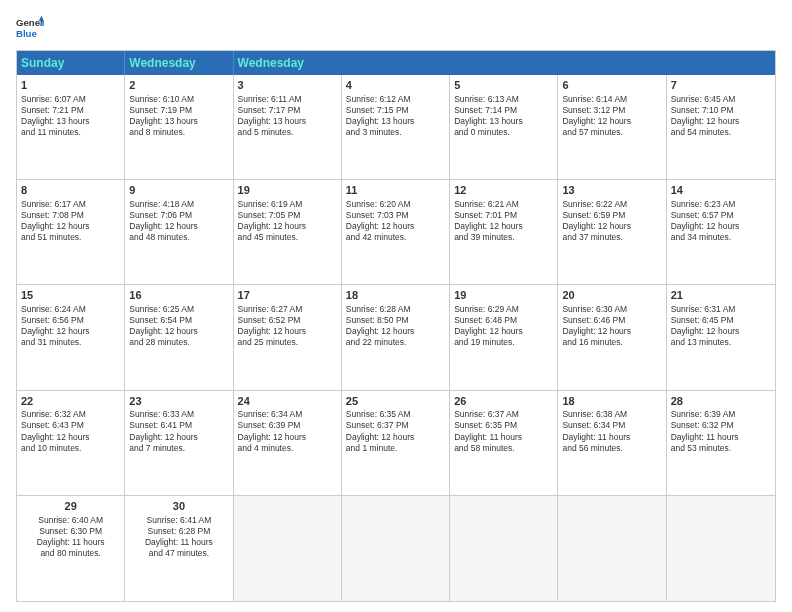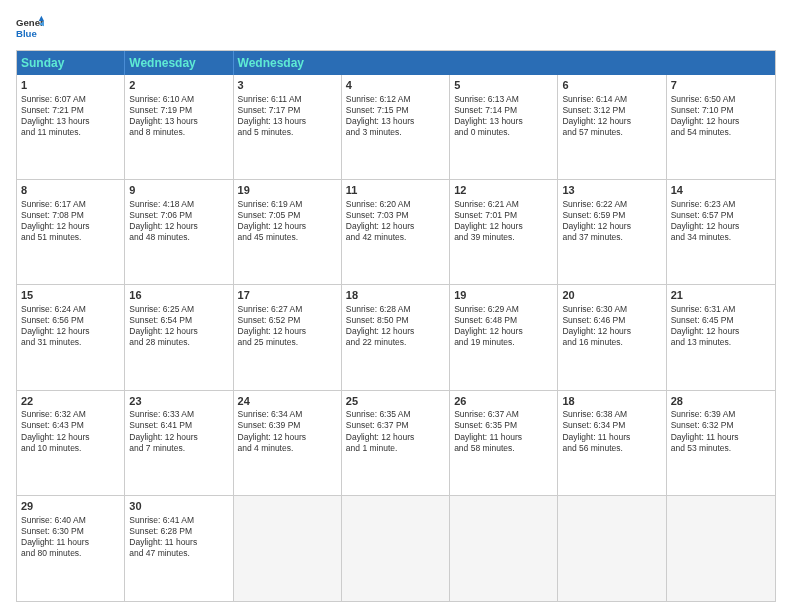--- a/index.html
+++ b/index.html
@@ -69,21 +69,21 @@
     .calendar-body {
       flex: 1;
       display: grid;
       grid-template-rows: repeat(5, 1fr);
     }
     .cal-row {
       display: grid;
       grid-template-columns: repeat(7, 1fr);
       border-bottom: 1px solid #ccc;
     }
-    .cal-row:last-child { border-bottom: none; }
+    .cal-row:last-child { border-bottom: none; text-align: center; }
     .cal-cell {
       border-right: 1px solid #ccc;
       padding: 3px 4px;
       font-size: 9px;
       color: #333;
       line-height: 1.35;
       background: #fff;
     }
     .cal-cell:last-child { border-right: none; }
     .cal-cell.empty { background: #f5f5f5; }
@@ -168,21 +168,21 @@
           </div>
           <div class="cal-cell">
             <span class="day-num">6</span>
             <div class="cell-text">Sunrise: 6:14 AM</div>
             <div class="cell-text">Sunset: 3:12 PM</div>
             <div class="cell-text">Daylight: 12 hours</div>
             <div class="cell-text">and 57 minutes.</div>
           </div>
           <div class="cal-cell">
             <span class="day-num">7</span>
-            <div class="cell-text">Sunrise: 6:50 AM</div>
+            <div class="cell-text">Sunrise: 6:45 AM</div>
             <div class="cell-text">Sunset: 7:10 PM</div>
             <div class="cell-text">Daylight: 12 hours</div>
             <div class="cell-text">and 54 minutes.</div>
           </div>
         </div>
         <div class="cal-row">
           <div class="cal-cell">
             <span class="day-num">8</span>
             <div class="cell-text">Sunrise: 6:17 AM</div>
             <div class="cell-text">Sunset: 7:08 PM</div>

